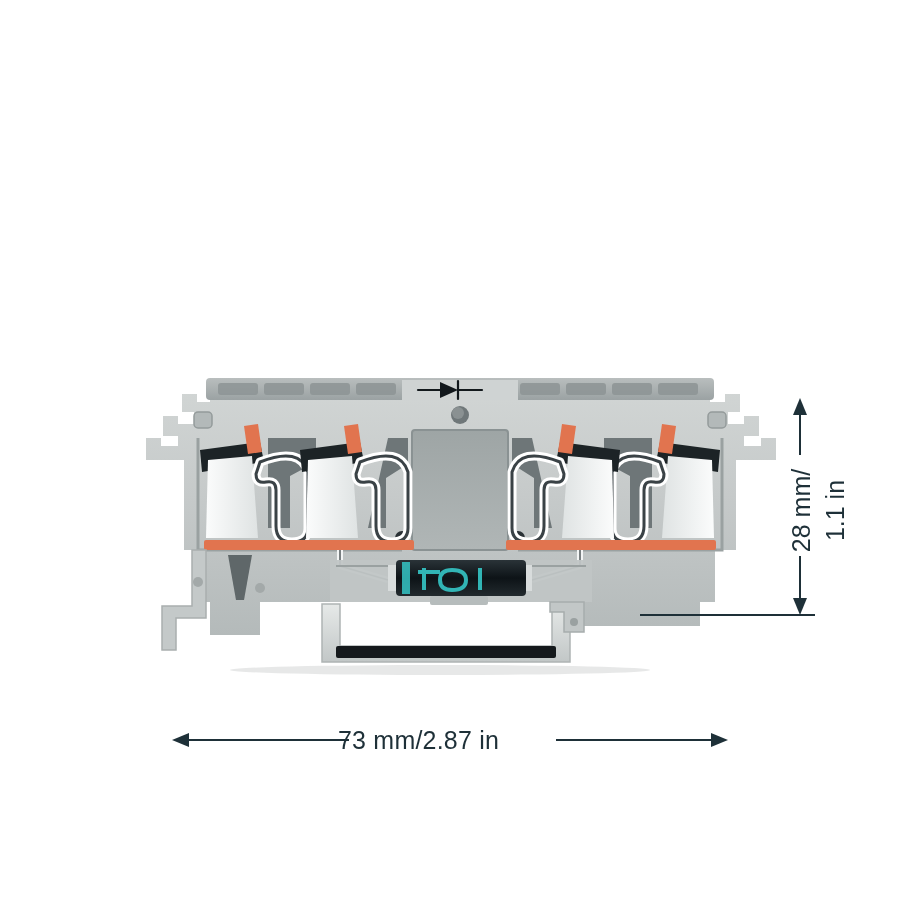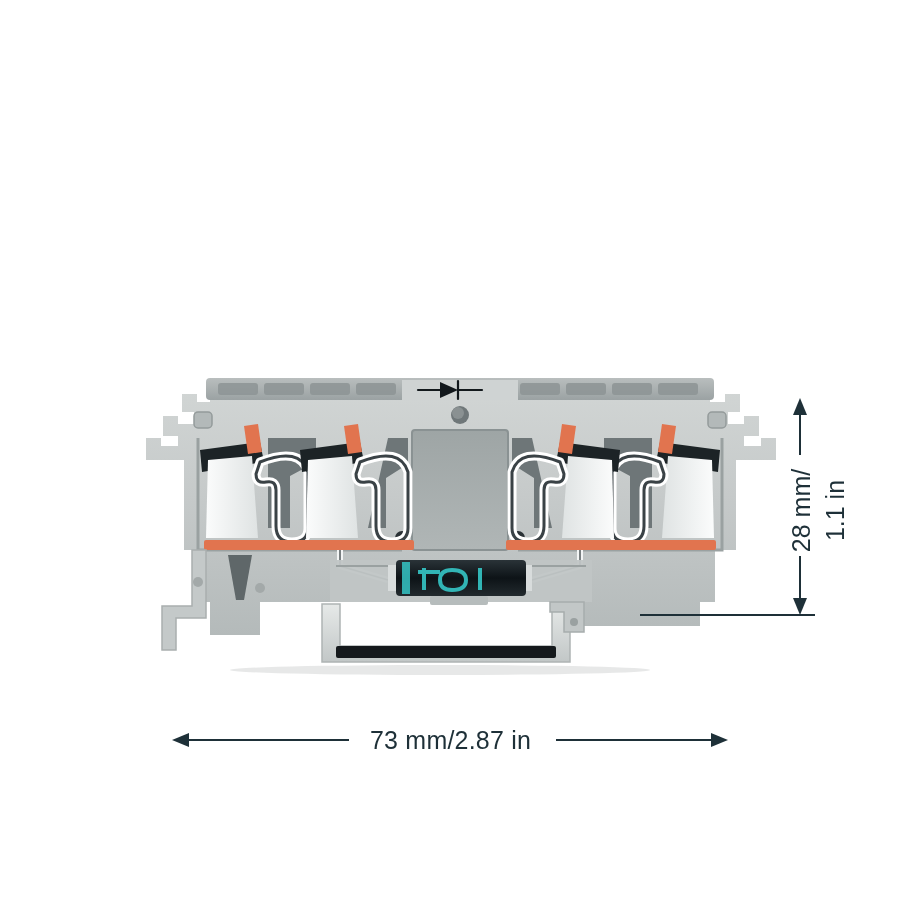--- a/index.html
+++ b/index.html
@@ -276,20 +276,20 @@
 
     <div class="abs dim-line" style="left:640px; top:614px; width:175px; height:2px;"></div>
   </div>
 
   <div class="abs">
 
     <div class="abs arrow-left" style="left:172px; top:733px;"></div>
 
     <div class="abs dim-line" style="left:189px; top:739px; width:160px; height:2px;"></div>
 
-    <div class="abs dim-text" style="left:370px; top:726px;">73 mm/2.87 in</div>
+    <div class="abs dim-text" style="left:338px; top:726px;">73 mm/2.87 in</div>
 
     <div class="abs dim-line" style="left:556px; top:739px; width:155px; height:2px;"></div>
 
     <div class="abs arrow-right" style="left:711px; top:733px;"></div>
   </div>
 
 </div>
 
 </body></html>

